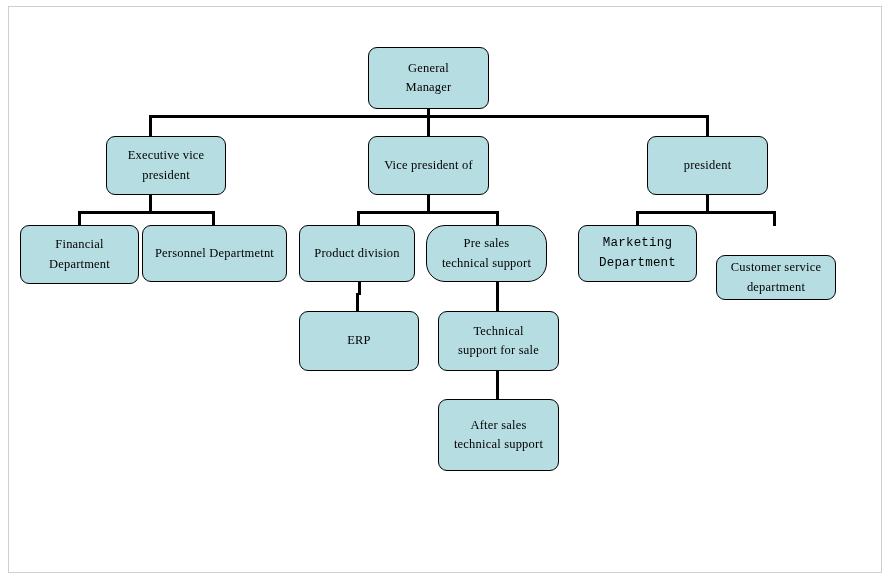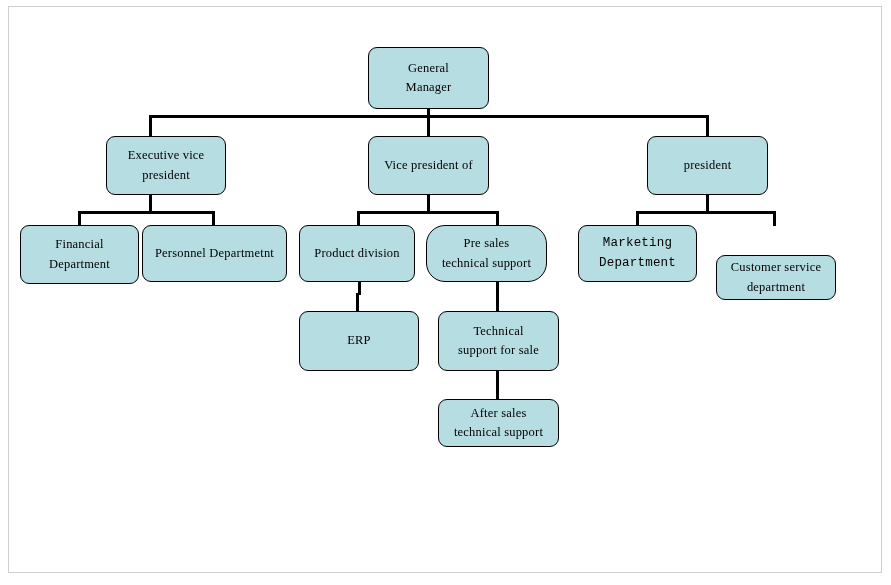--- a/index.html
+++ b/index.html
@@ -173,20 +173,20 @@
     </span>
   </div>
 
   <div class="node" style="left:438px; top:311px; width:121px; height:60px;justify-content:center;">
     <span class="label">
       <span class="ln">Technical</span>
       <span class="ln">support for sale</span>
     </span>
   </div>
 
-  <div class="node" style="left:438px; top:399px; width:121px; height:48px;">
+  <div class="node" style="left:438px; top:399px; width:121px; height:72px;">
     <span class="label">
       <span class="ln">After sales</span>
       <span class="ln">technical support</span>
     </span>
   </div>
 
 </div>
 
 </body></html>

